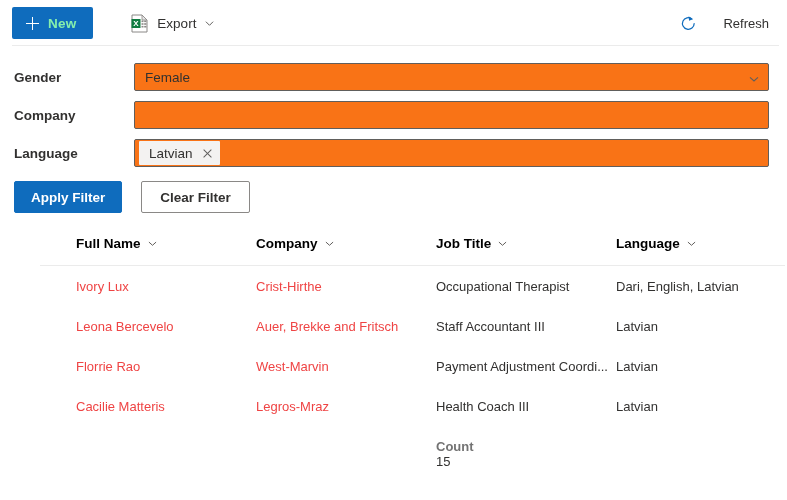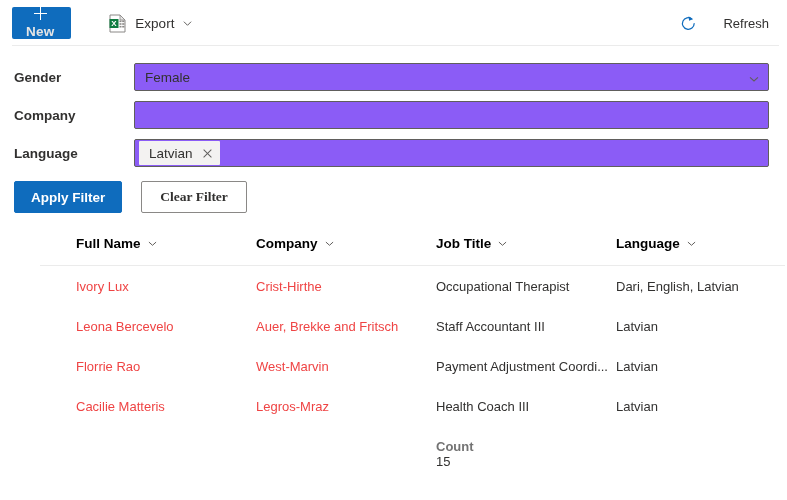--- a/index.html
+++ b/index.html
@@ -34,29 +34,28 @@
     background: #ebebeb;
   }
   .btn-new {
     display: inline-flex;
     align-items: center;
     justify-content: center;
     gap: 9px;
     height: 32px;
     padding: 0 17px 0 14px;
     background: #0f6cbd;
-    color: #e5e5e5;
+    color: #86efac;
     border: none;
     border-radius: 2px;
     font-family: "Liberation Sans", sans-serif;
     font-size: 13.5px;
     font-weight: bold;
     cursor: pointer;
     letter-spacing: .2px;
-    flex-direction: column;
   }
   .plus-icon {
     display: inline-block;
     width: 13px;
     height: 13px;
     position: relative;
   }
   .plus-icon::before, .plus-icon::after {
     content: "";
     position: absolute;
@@ -119,21 +118,21 @@
     font-weight: bold;
     color: #323130;
   }
   .field {
     position: relative;
     flex: 1;
     margin-right: 18px;
     height: 28px;
     border: 1px solid #605e5c;
     border-radius: 2px;
-    background: #8b5cf6;
+    background: #f97316;
     box-sizing: border-box;
     display: flex;
     align-items: center;
     padding: 0 10px;
     font-size: 13.5px;
     color: #323130;
     cursor: text;
   }
   .field.select { cursor: pointer; padding-right: 30px; }
   .field-chevron {
@@ -191,21 +190,21 @@
     font-weight: bold;
     cursor: pointer;
   }
   .btn-secondary {
     height: 32px;
     padding: 0 18px;
     background: #ffffff;
     color: #323130;
     border: 1px solid #8a8886;
     border-radius: 2px;
-    font-family: Liberation Serif, serif;
+    font-family: Liberation Sans, sans-serif;
     font-size: 13.5px;
     font-weight: bold;
     cursor: pointer;
   }
 
   
   .table-wrap {
     margin: 23px 0 0 40px;
     padding-right: 2px;
   }

